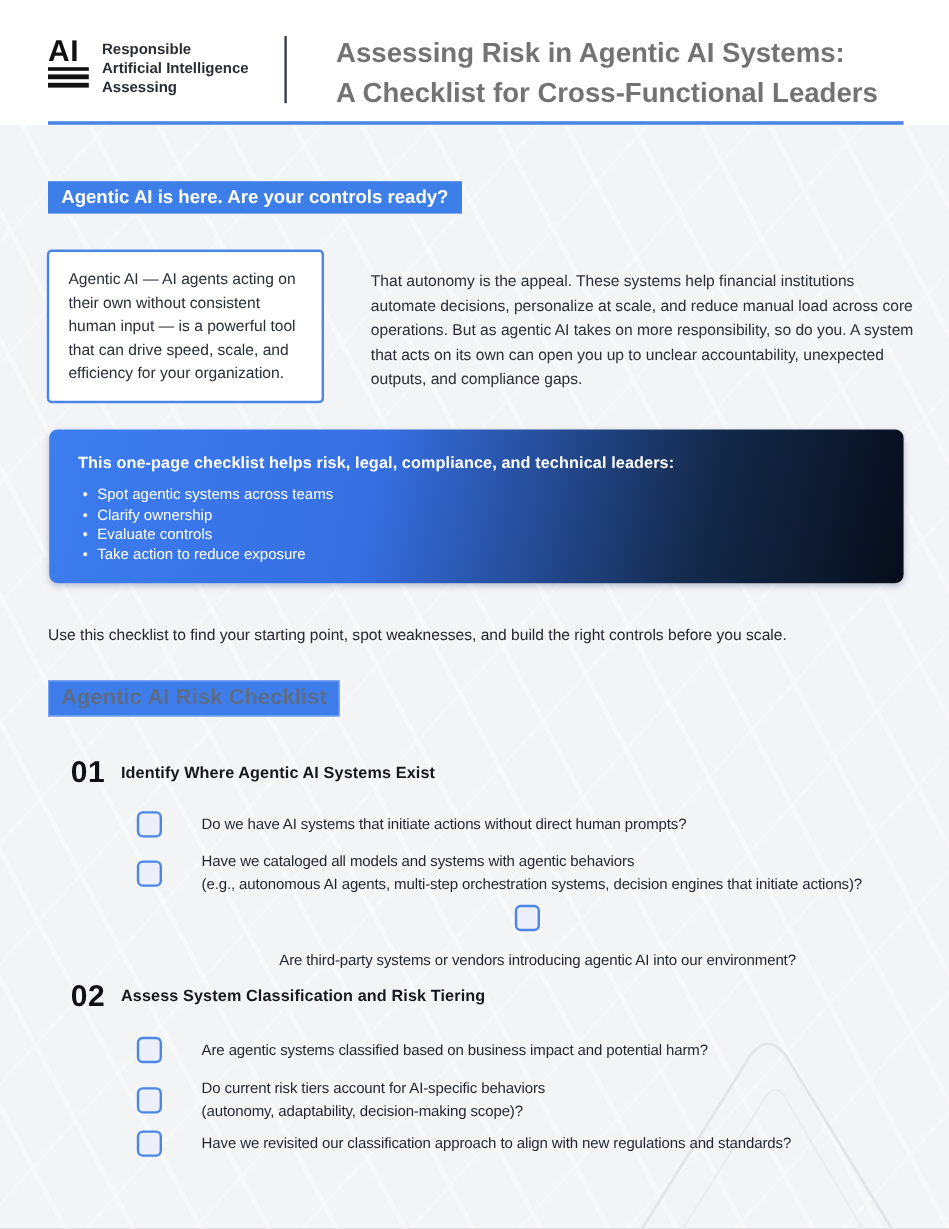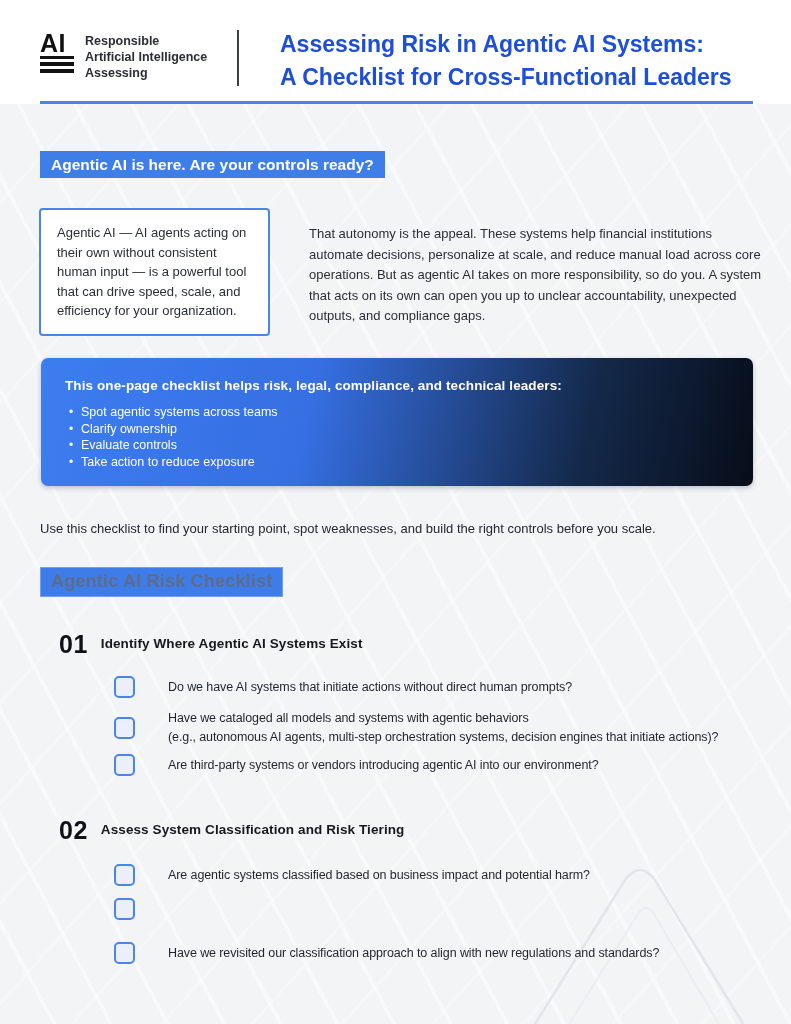--- a/index.html
+++ b/index.html
@@ -13,21 +13,21 @@
   .header { position:absolute; left:0; top:0; width:791px; height:104px; background:#fff; }
   .logo-block { position:absolute; left:40px; top:32px; display:flex; gap:11px; }
   .logo-mark { display:flex; flex-direction:column; width:34px; }
   .logo-ai { font-weight:bold; font-size:25px; letter-spacing:0.5px; color:#111; line-height:0.9;
              border-bottom:3px solid #111; padding-bottom:1px; }
   .logo-bar { height:4px; background:#111; margin-top:3px; width:34px; }
   .logo-bar.b2 { width:34px; }
   .logo-text { font-size:12.5px; font-weight:bold; color:#2a2d33; line-height:1.28; padding-top:1px; }
   .header-divider { position:absolute; left:237px; top:30px; width:2px; height:56px; background:#3a3f46; }
   .doc-title { position:absolute; left:280px; top:28px; width:480px;
-               font-size:23px; font-weight:bold; color:#1d4ed8; line-height:1.42; }
+               font-size:23px; font-weight:bold; color:#737373; line-height:1.42; }
   .header-rule { position:absolute; left:40px; top:101px; width:713px; height:3px; background:#4a86e8; }
   
   .content { position:absolute; left:0; top:104px; width:791px; height:920px; background:#f3f4f6; }
   .streaks { position:absolute; inset:0; pointer-events:none;
     background:
       repeating-linear-gradient(62deg, rgba(255,255,255,0) 0 46px, rgba(255,255,255,0.75) 46px 50px),
       repeating-linear-gradient(-48deg, rgba(255,255,255,0) 0 64px, rgba(255,255,255,0.55) 64px 67px);
     opacity:0.55; }
   .watermark { position:absolute; left:440px; top:758px; pointer-events:none; }
   
@@ -124,34 +124,36 @@
   </div>
   <div class="check-row" style="top:676px;">
     <div class="checkbox"></div>
     <div class="check-label">Do we have AI systems that initiate actions without direct human prompts?</div>
   </div>
   <div class="check-row" style="top:709px;">
     <div class="checkbox"></div>
     <div class="check-label">Have we cataloged all models and systems with agentic behaviors
 (e.g., autonomous AI agents, multi-step orchestration systems, decision engines that initiate actions)?</div>
   </div>
-  <div class="check-row" style="top:754px;">
+  <div class="check-row" style="top:754px;flex-direction:column;">
     <div class="checkbox"></div>
     <div class="check-label">Are third-party systems or vendors introducing agentic AI into our environment?</div>
   </div>
 
   <div class="sec-head" style="left:59px; top:818px;">
     <div class="sec-num">02</div>
     <div class="sec-name">Assess System Classification and Risk Tiering</div>
   </div>
   <div class="check-row" style="top:864px;">
     <div class="checkbox"></div>
     <div class="check-label">Are agentic systems classified based on business impact and potential harm?</div>
   </div>
   <div class="check-row" style="top:898px;">
     <div class="checkbox"></div>
+    <div class="check-label">Do current risk tiers account for AI-specific behaviors
+(autonomy, adaptability, decision-making scope)?</div>
   </div>
   <div class="check-row" style="top:942px;">
     <div class="checkbox"></div>
     <div class="check-label">Have we revisited our classification approach to align with new regulations and standards?</div>
   </div>
 
 </div>
 
 </body></html>

